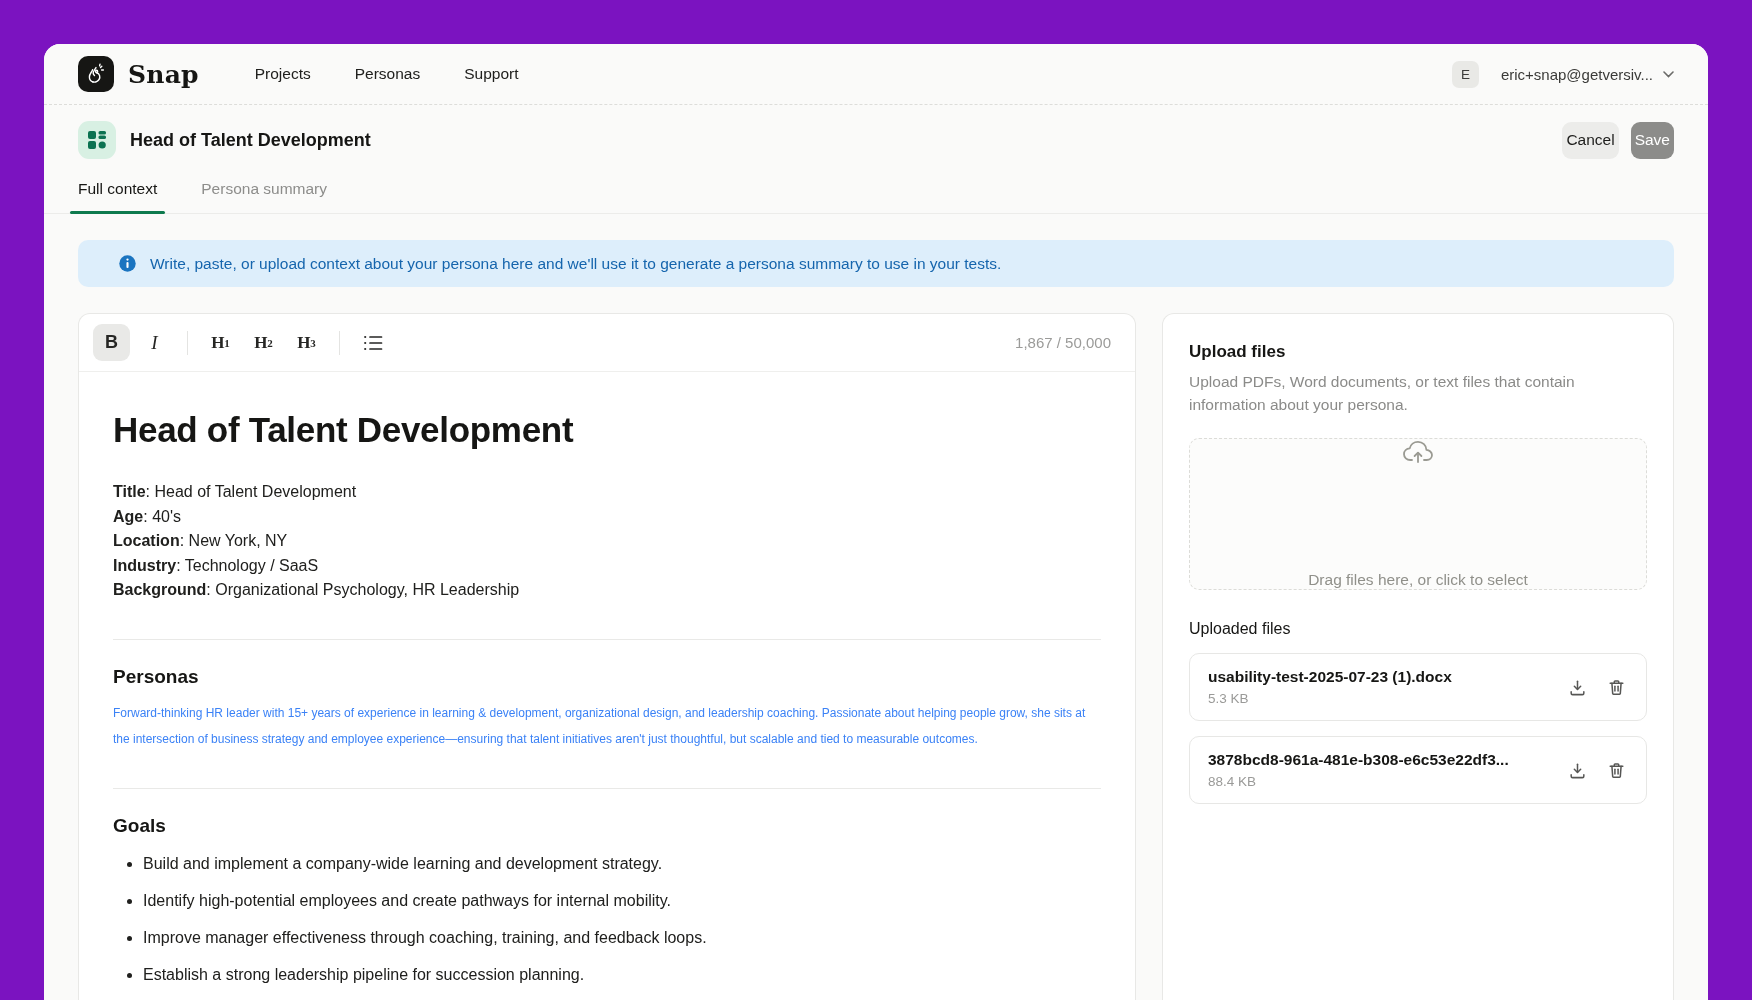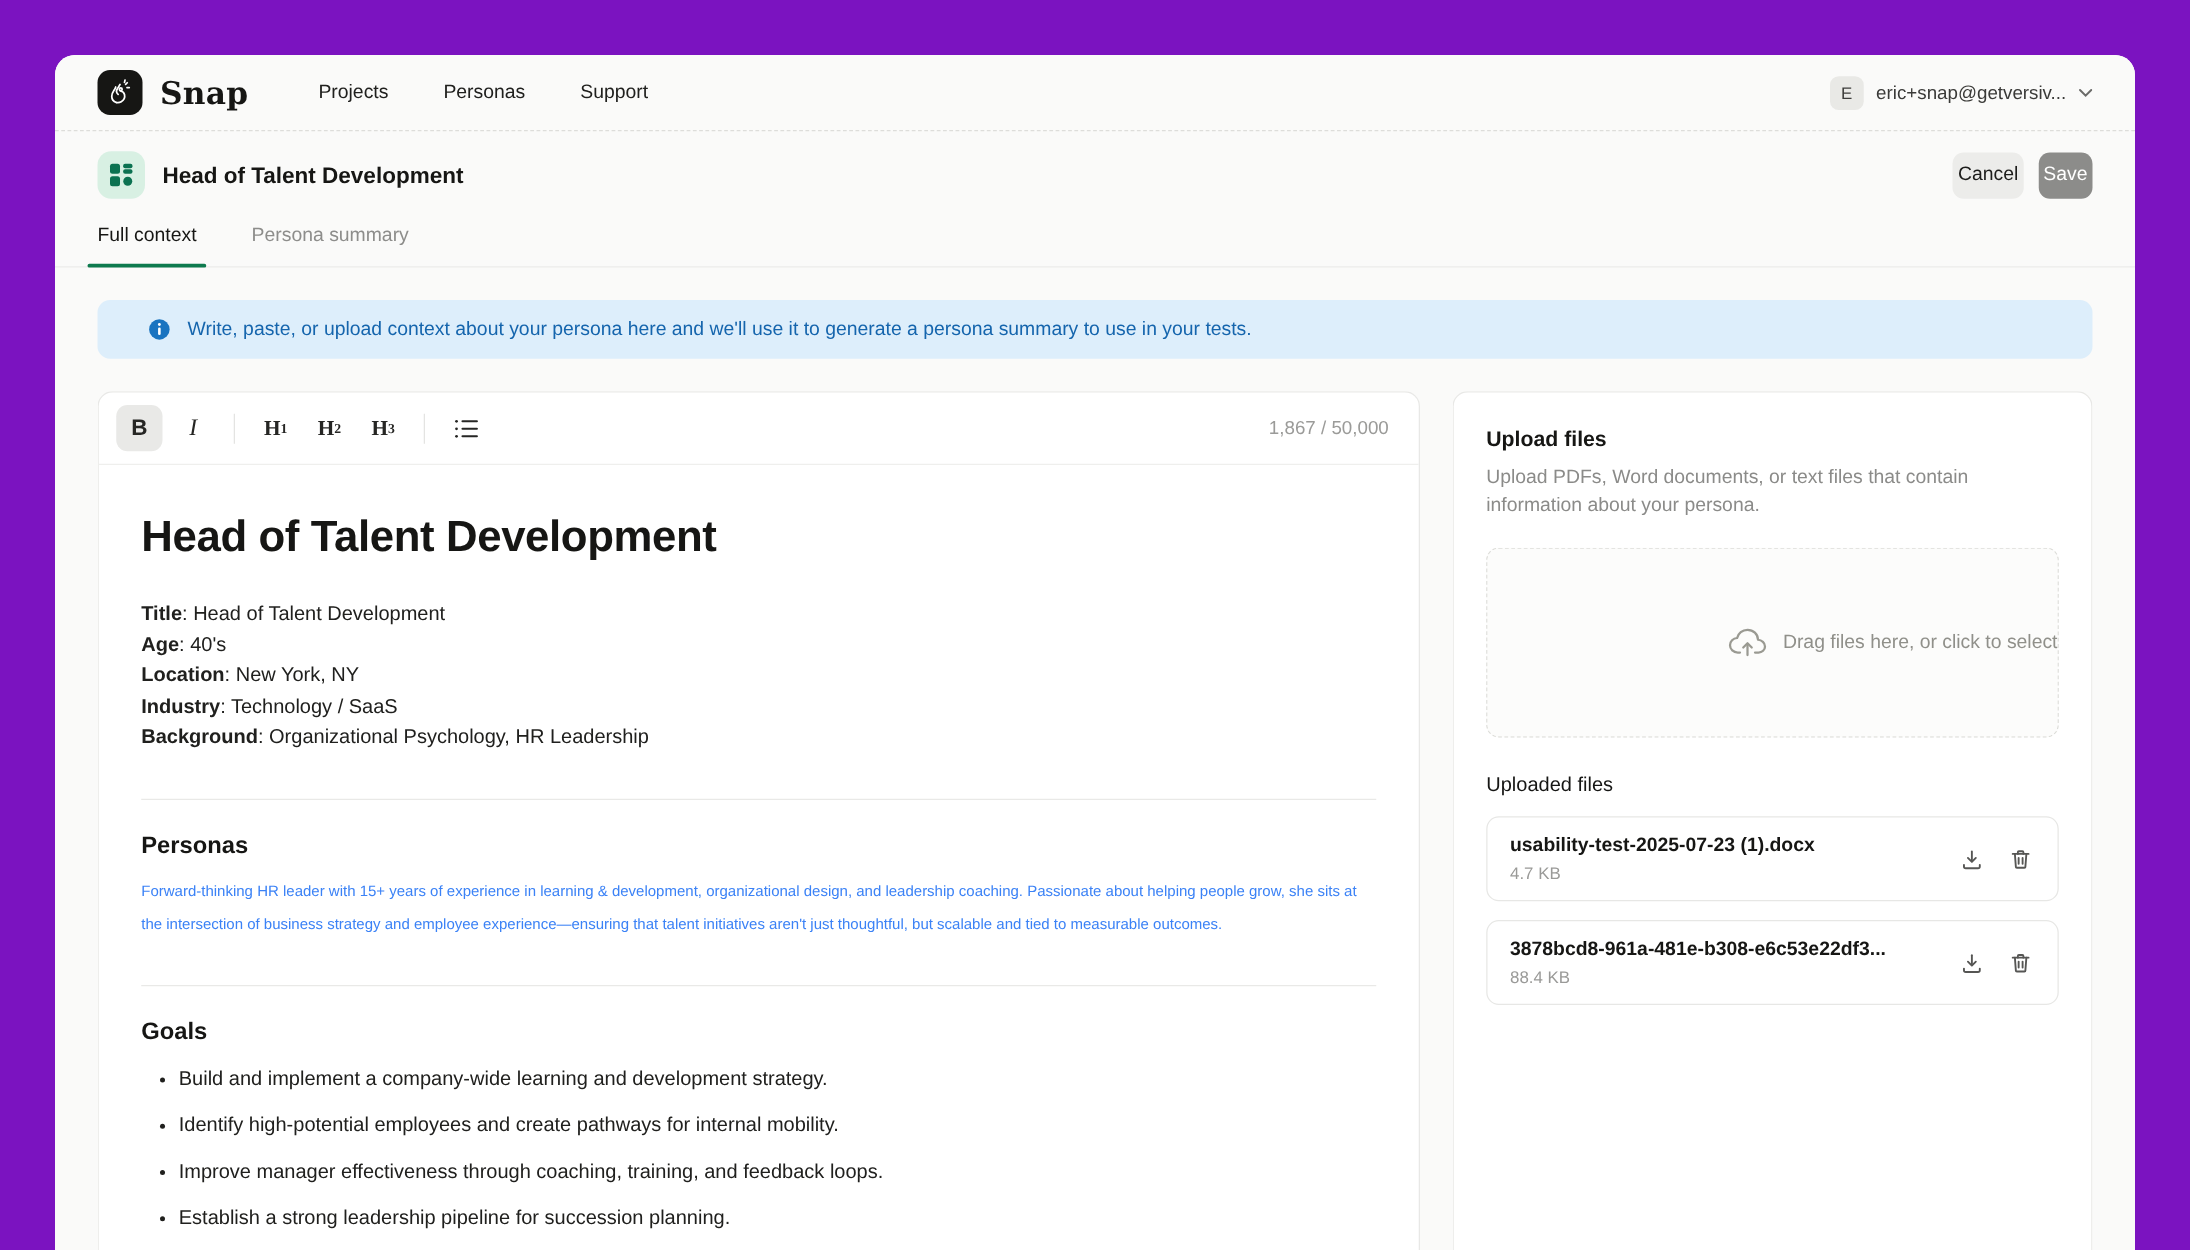--- a/index.html
+++ b/index.html
@@ -37,21 +37,21 @@
     font-size: 25px; font-weight: 700; color: #161614; letter-spacing: .2px;
   }
   .nav-links { display: flex; align-items: center; gap: 44px; margin-left: 56px; }
   .nav-link { font-size: 15.5px; font-weight: 500; color: #20201e; cursor: pointer; }
   .user { margin-left: auto; display: flex; align-items: center; gap: 10px; cursor: pointer; }
   .avatar {
     width: 27px; height: 27px; border-radius: 7px; background: #e9e9e6;
     display: flex; align-items: center; justify-content: center;
     font-size: 13.5px; color: #3c3c3a; font-weight: 500;
   }
-  .email { font-size: 15px; color: #3a3a38; }
+  .email { font-size: 15px; color: #3a3a38; margin-left: 12px; }
   
   .page-header {
     display: flex; align-items: center;
     padding: 16px 34px 15px 34px;
     flex: none;
   }
   .entity { display: flex; align-items: center; gap: 14px; }
   .entity-icon {
     width: 38px; height: 38px; border-radius: 11px; background: #d8f0e3;
     display: flex; align-items: center; justify-content: center;
@@ -133,21 +133,21 @@
   .side-panel {
     width: 512px; flex: none; background: #ffffff;
     border: 1px solid #e8e8e6; border-radius: 12px 12px 0 0; border-bottom: none;
     padding: 28px 26px;
   }
   .panel-title { font-size: 17px; font-weight: 700; color: #161614; }
   .panel-desc { font-size: 15.5px; color: #8b8b89; line-height: 23px; margin-top: 8px; }
   .dropzone {
     margin-top: 22px; height: 152px;
     border: 1.5px dashed #dcdcd8; border-radius: 10px; background: #fcfcfb;
-    display: flex; flex-direction: row; align-items: center; justify-content: flex-end;
+    display: flex; flex-direction: column; align-items: center; justify-content: space-between;
     gap: 12px; cursor: pointer;
   }
   .dropzone-label { font-size: 15.5px; color: #90908a; }
   .uploaded-title { font-size: 16px; font-weight: 500; color: #161614; margin-top: 30px; }
   .file-card {
     margin-top: 15px; border: 1px solid #e7e7e5; border-radius: 10px;
     padding: 14px 18px; display: flex; align-items: center; background: #fff;
   }
   .file-info { min-width: 0; }
   .file-name { font-size: 15.5px; font-weight: 600; color: #161614; white-space: nowrap; }
@@ -294,21 +294,21 @@
           </svg>
         </span>
         <span class="dropzone-label">Drag files here, or click to select</span>
       </div>
 
       <div class="uploaded-title">Uploaded files</div>
 
       <div class="file-card">
         <div class="file-info">
           <div class="file-name">usability-test-2025-07-23 (1).docx</div>
-          <div class="file-size">4.7 KB</div>
+          <div class="file-size">5.3 KB</div>
         </div>
         <div class="file-actions">
           <button class="icon-btn">
             <svg width="19" height="19" viewBox="0 0 24 24" fill="none" stroke="currentColor" stroke-width="1.9" stroke-linecap="round" stroke-linejoin="round">
               <path d="M12 4v10"></path>
                 <path d="M8 10.5l4 4 4-4"></path>
                 <path d="M4 17.5v1.7c0 .994.806 1.8 1.8 1.8h12.4c.994 0 1.8-.806 1.8-1.8v-1.7"></path>
             </svg>
           </button>
           <button class="icon-btn">

